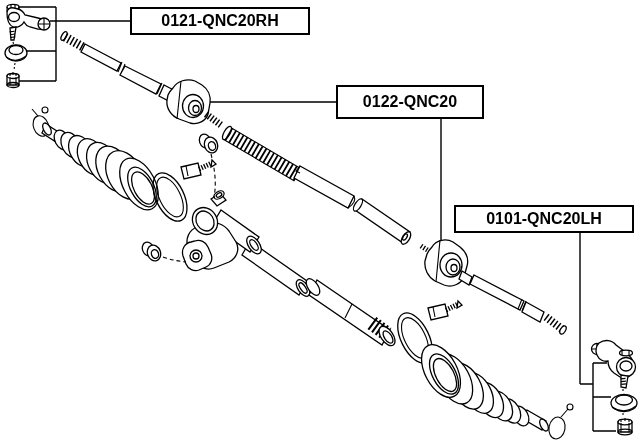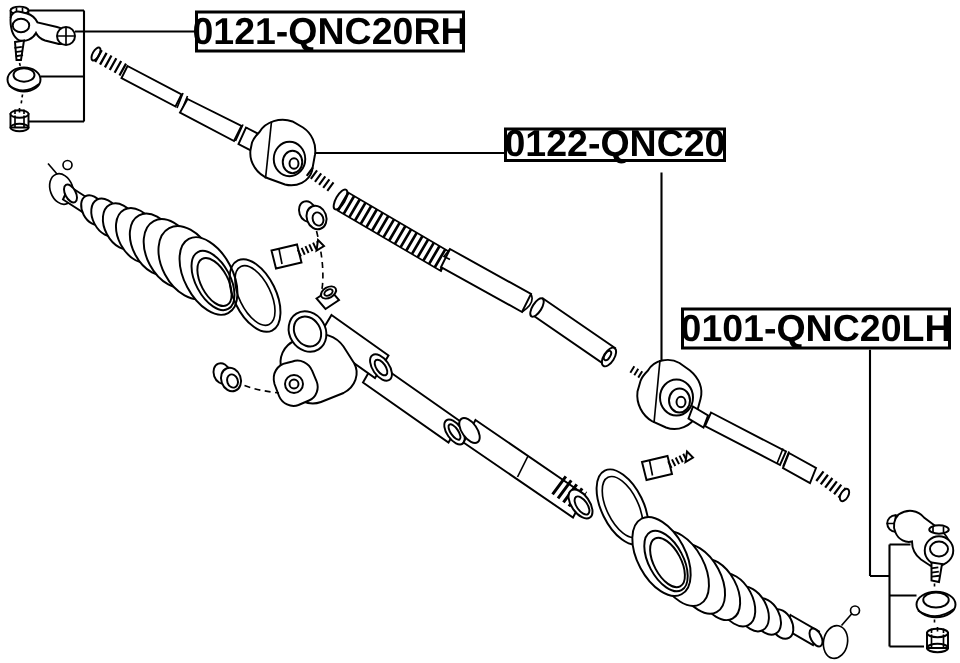--- a/index.html
+++ b/index.html
@@ -1,20 +1,20 @@
 <!DOCTYPE html>
 <html><head>
 <meta charset="utf-8">
 <style>
   html,body{margin:0;padding:0;background:#fff;}
   #stage{position:relative;width:640px;height:442px;background:#fff;overflow:hidden;
          font-family:"Liberation Sans",sans-serif;}
   #stage svg{position:absolute;left:0;top:0;}
   .part-label{position:absolute;display:flex;align-items:center;justify-content:center;
-    border:2px solid #000;background:#fff;color:#000;font-weight:bold;font-size:25px;
+    border:2px solid #000;background:#fff;color:#000;font-weight:bold;font-size:16px;
     letter-spacing:0px;white-space:nowrap;box-sizing:border-box;}
   .w{fill:#fff;stroke:#000;stroke-width:1.3;}
   .s{fill:none;stroke:#000;stroke-width:1.3;}
   .thin{fill:none;stroke:#000;stroke-width:1.1;}
   .dash{fill:none;stroke:#000;stroke-width:1.1;stroke-dasharray:4 3;}
   .dot{fill:none;stroke:#000;stroke-width:1.1;stroke-dasharray:2 2;}
   .lead{fill:none;stroke:#000;stroke-width:1.4;}
 </style>
 </head>
 <body>
@@ -236,15 +236,15 @@
     <g>
       <path class="w" d="M618,422 L632,422 L632,432 L618,432 Z"></path>
       <ellipse class="w" cx="625" cy="422" rx="7" ry="2.8"></ellipse>
       <ellipse class="s" cx="625" cy="432" rx="7" ry="2.8"></ellipse>
       <path class="thin" d="M621,423 V432 M629,423 V432 M621,419 V422 M625,418 V421 M629,419 V422"></path>
     </g>
   </g>
 </svg>
 
   <div class="part-label" style="left:130px;top:7px;width:180px;height:28px;">0121-QNC20RH</div>
-  <div class="part-label" style="left:336px;top:85px;width:148px;height:23px;">0122-QNC20</div>
+  <div class="part-label" style="left:336px;top:85px;width:148px;height:34px;">0122-QNC20</div>
   <div class="part-label" style="left:454px;top:205px;width:180px;height:28px;">0101-QNC20LH</div>
 </div>
 
 </body></html>

